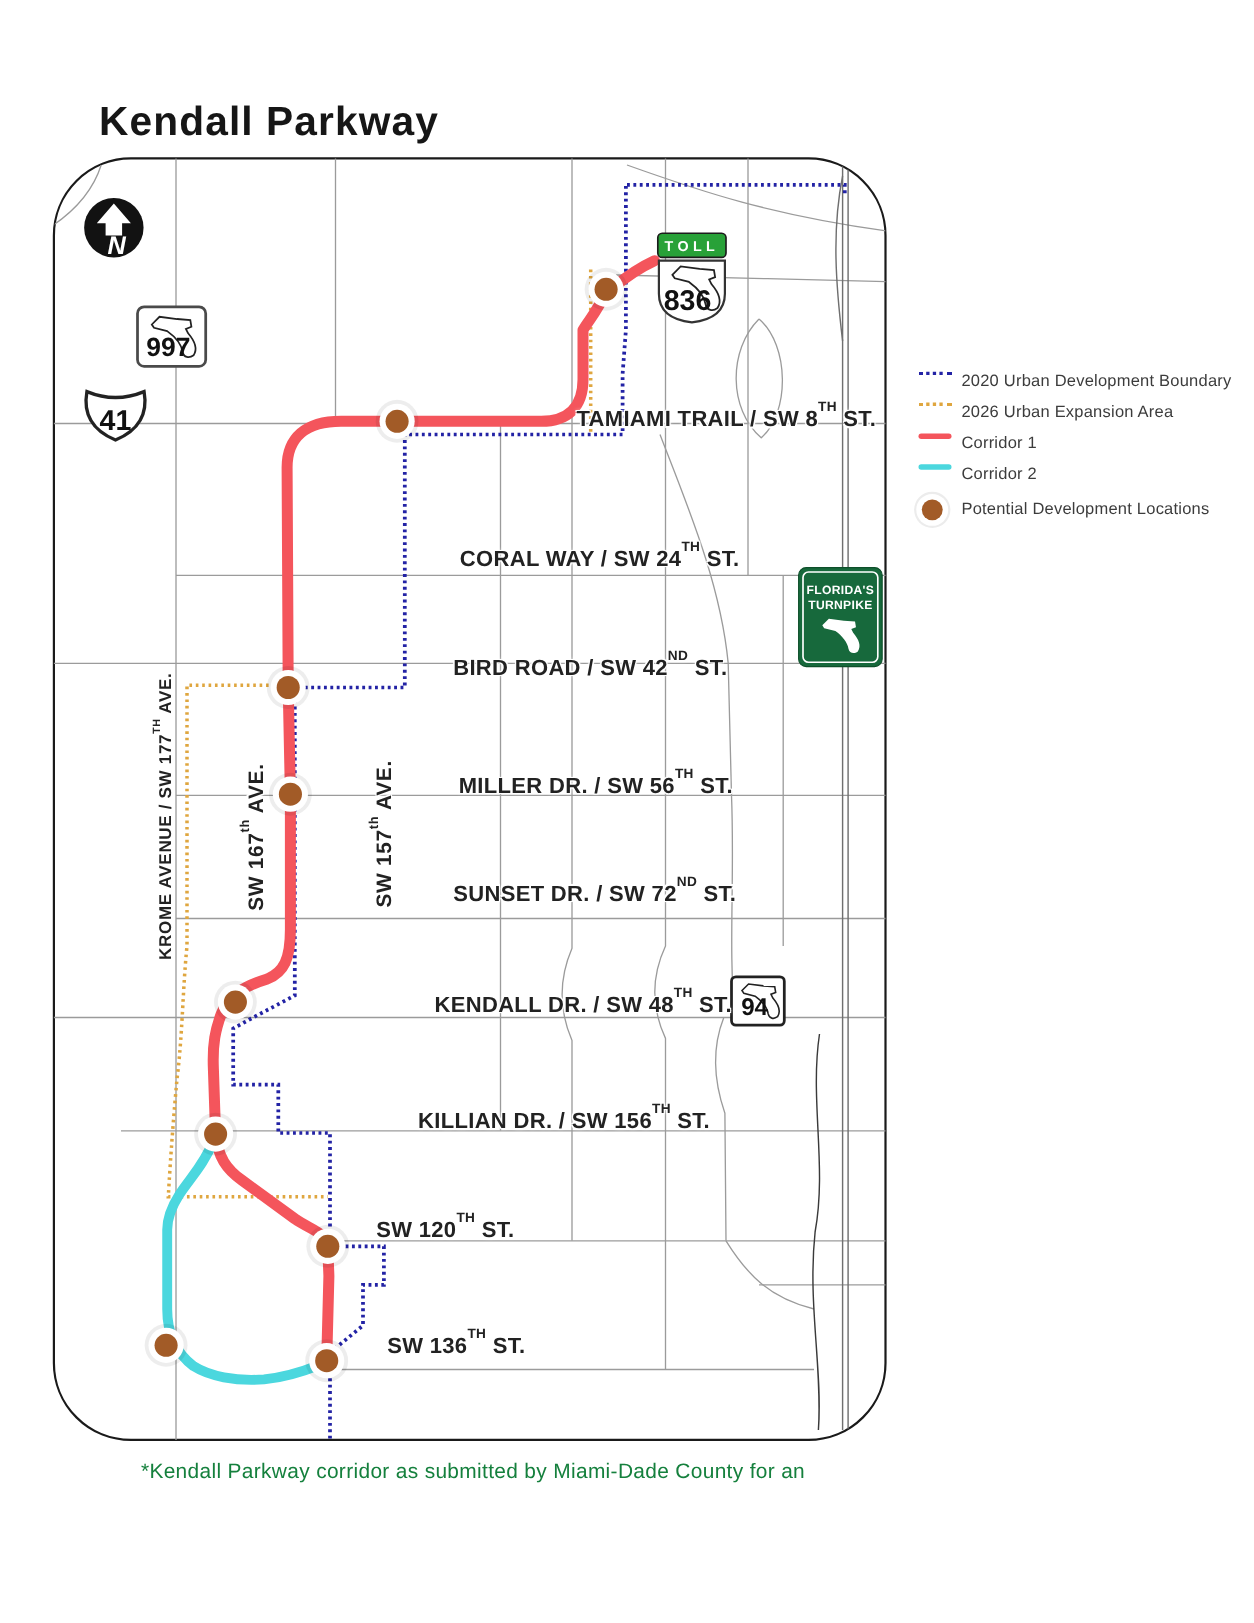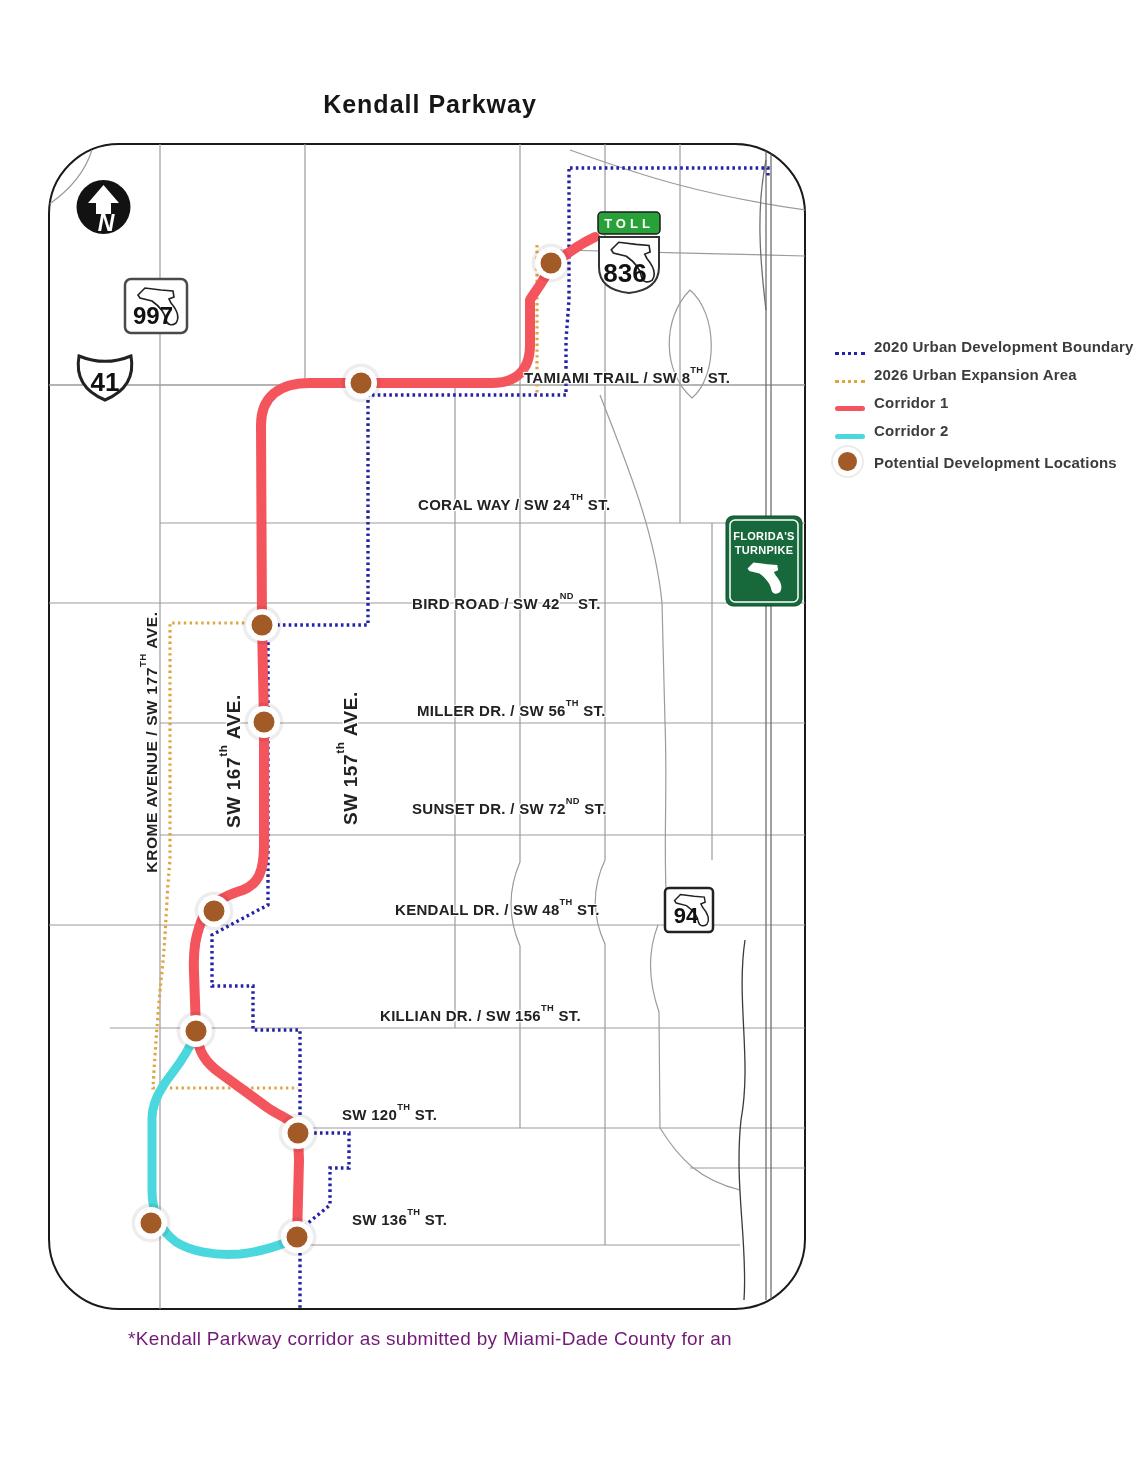--- a/index.html
+++ b/index.html
@@ -1,42 +1,42 @@
 <!DOCTYPE html>
 <html><head>
 <meta charset="utf-8">
 <style>
   html,body{margin:0;padding:0;background:#ffffff;}
   body{width:1140px;height:1475px;position:relative;font-family:"Liberation Sans",sans-serif;overflow:hidden;}
-  .page-title{position:absolute;left:90px;top:90px;width:680px;text-align:center;
-    font-size:25px;font-weight:bold;letter-spacing:1px;color:#161616;}
+  .page-title{position:absolute;left:90px;top:90px;width:680px;text-align:left;
+    font-size:37px;font-weight:bold;letter-spacing:1px;color:#161616;}
   #map-svg{position:absolute;left:0;top:0;}
-  .street{position:absolute;white-space:nowrap;font-weight:bold;font-size:15px;letter-spacing:.3px;color:#222;
+  .street{position:absolute;white-space:nowrap;font-weight:bold;font-size:20px;letter-spacing:.3px;color:#222;
     text-shadow:-1px -1px 0 #fff,1px -1px 0 #fff,-1px 1px 0 #fff,1px 1px 0 #fff,0 0 4px #fff;}
   .street sup,.avenue sup{font-size:62%;position:relative;top:-.45em;}
   .avenue{position:absolute;white-space:nowrap;font-weight:bold;color:#222;letter-spacing:.6px;
     transform:translate(-50%,-50%) rotate(-90deg);
     text-shadow:-1px -1px 0 #fff,1px -1px 0 #fff,-1px 1px 0 #fff,1px 1px 0 #fff,0 0 4px #fff;}
   .avenue.small{font-size:15.5px;}
   .avenue.big{font-size:19px;}
   .legend{position:absolute;left:835px;top:338px;width:300px;}
   .legend h2{margin:0 0 18px 35px;font-size:23px;letter-spacing:1px;color:#111;}
-  .legend-item{display:flex;align-items:flex-end;margin-bottom:11px;height:17px;font-weight:bold;}
+  .legend-item{display:flex;align-items:flex-start;margin-bottom:11px;height:17px;}
   .legend-swatch{flex:0 0 30px;width:30px;margin-right:9px;}
   .sw-dotted{height:0;border-top:3.4px dotted transparent;}
   .sw-dotted.blue{border-color:#2323A5;}
   .sw-dotted.orange{border-color:#DFA63F;}
   .sw-line{height:5px;border-radius:3px;}
   .sw-line.red{background:#F4555C;}
   .sw-line.cyan{background:#4BD7DE;}
   .sw-circle{width:19px;height:19px;flex:0 0 19px;margin-left:3px;margin-right:17px;border-radius:50%;
     background:#A25B27;box-shadow:0 0 0 5px #fff,0 0 0 7px #ececec;}
   .legend-label{font-size:15px;color:#3c3c3c;letter-spacing:.2px;}
   .footnote{position:absolute;left:90px;top:1326px;width:680px;text-align:center;
-    font-size:19px;line-height:1.35;color:#701a75;letter-spacing:.3px;}
+    font-size:19px;line-height:1.35;color:#15803d;letter-spacing:.3px;}
 </style>
 </head>
 <body>
 
 <div class="page-title">Kendall Parkway</div>
 
 <svg id="map-svg" width="1140" height="1475" viewBox="0 0 1140 1475">
   <defs>
     <clipPath id="mapClip">
         <rect x="49" y="144" width="756" height="1165" rx="70"></rect>

